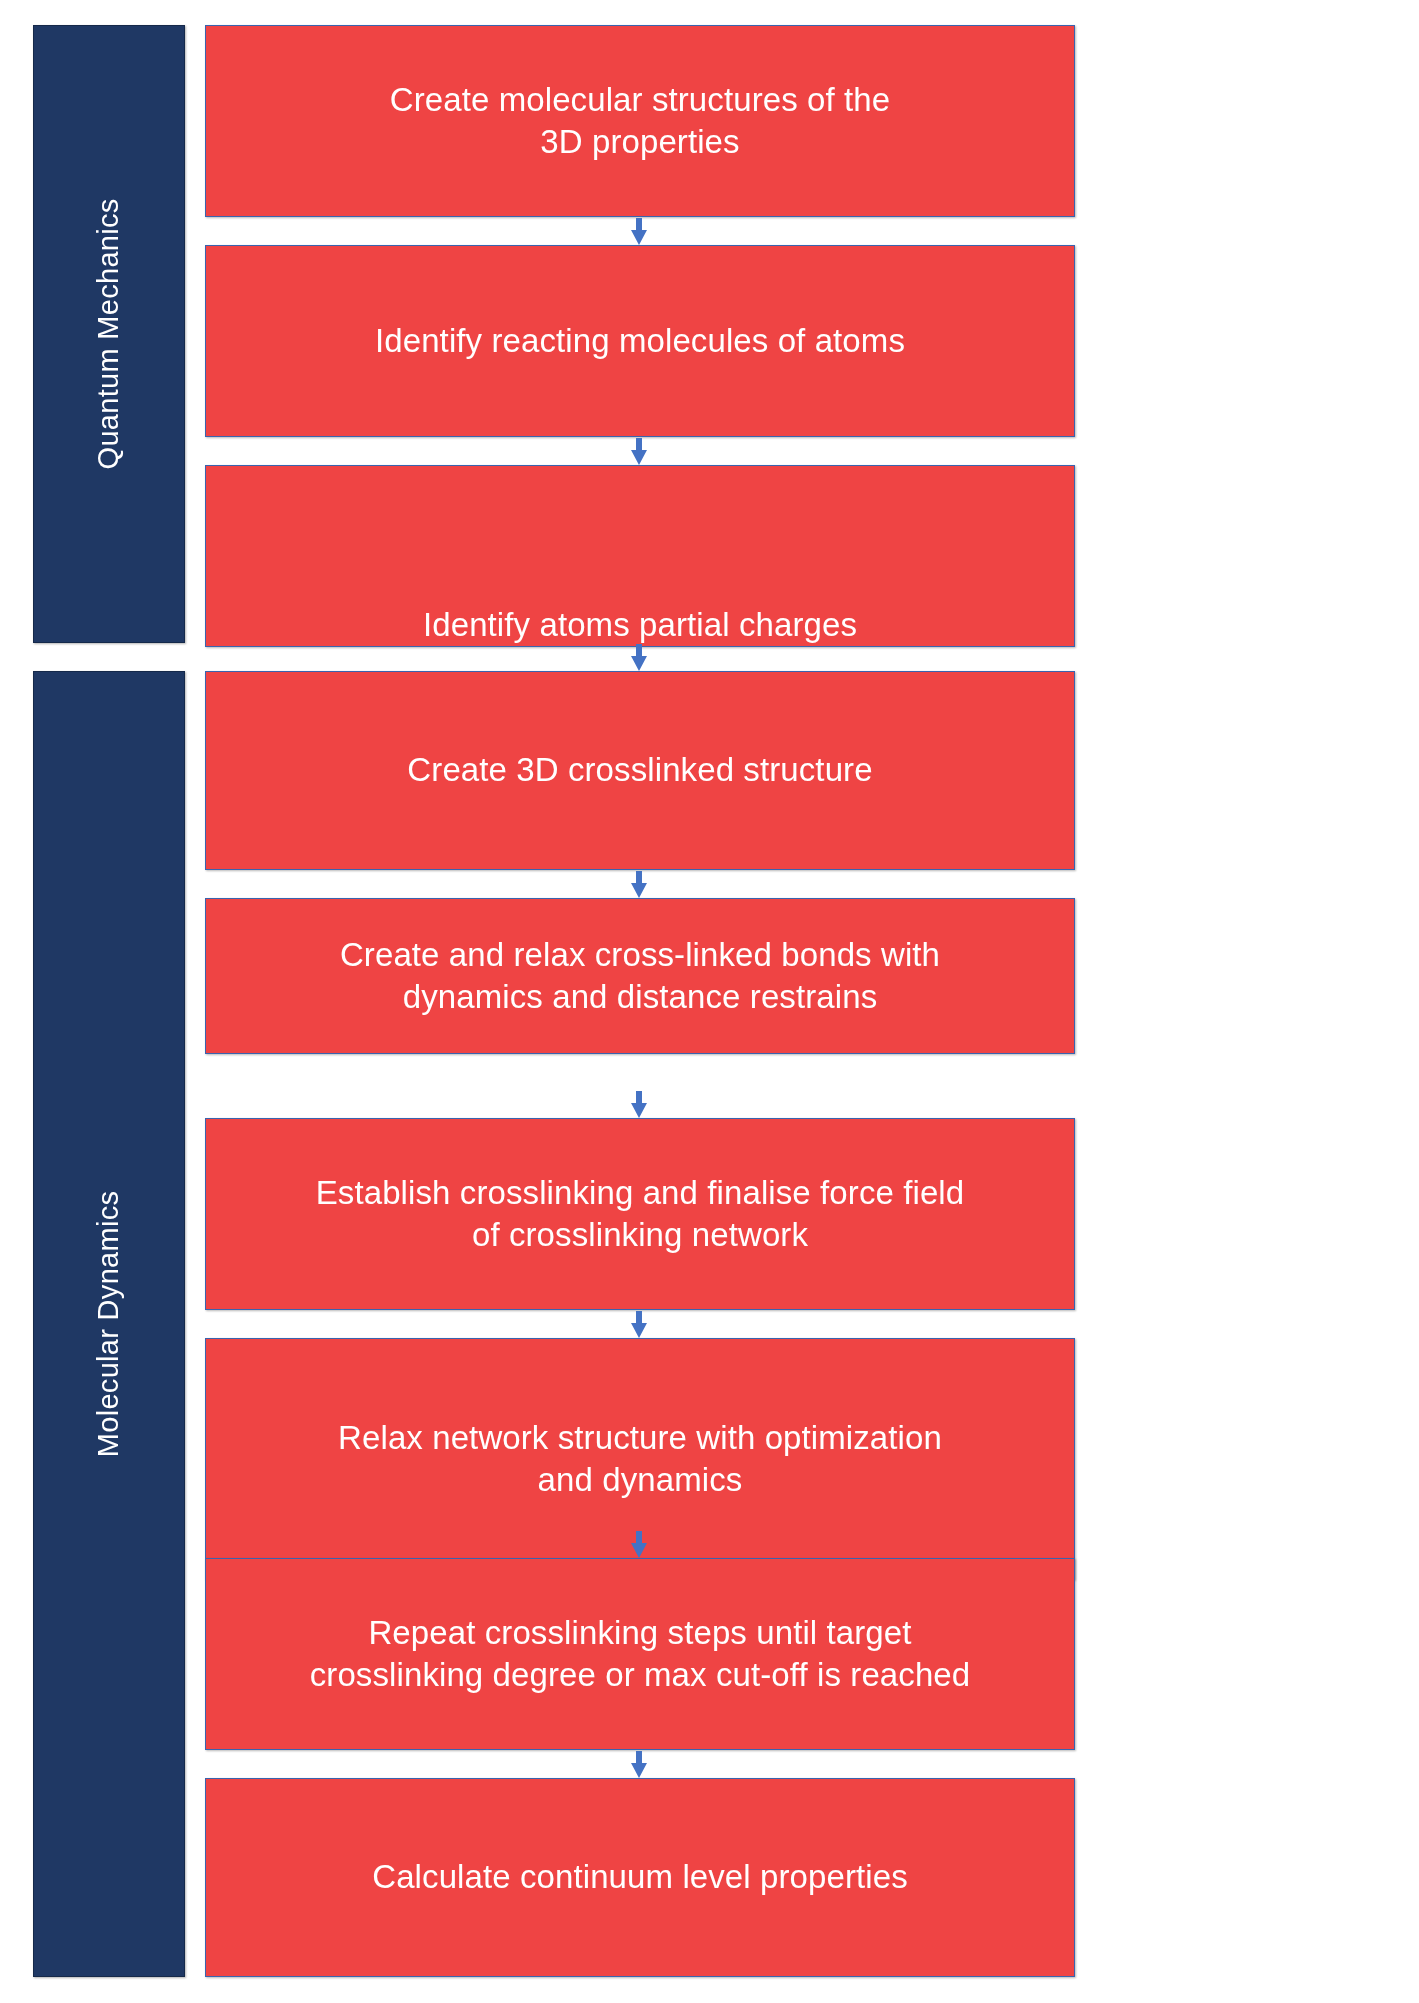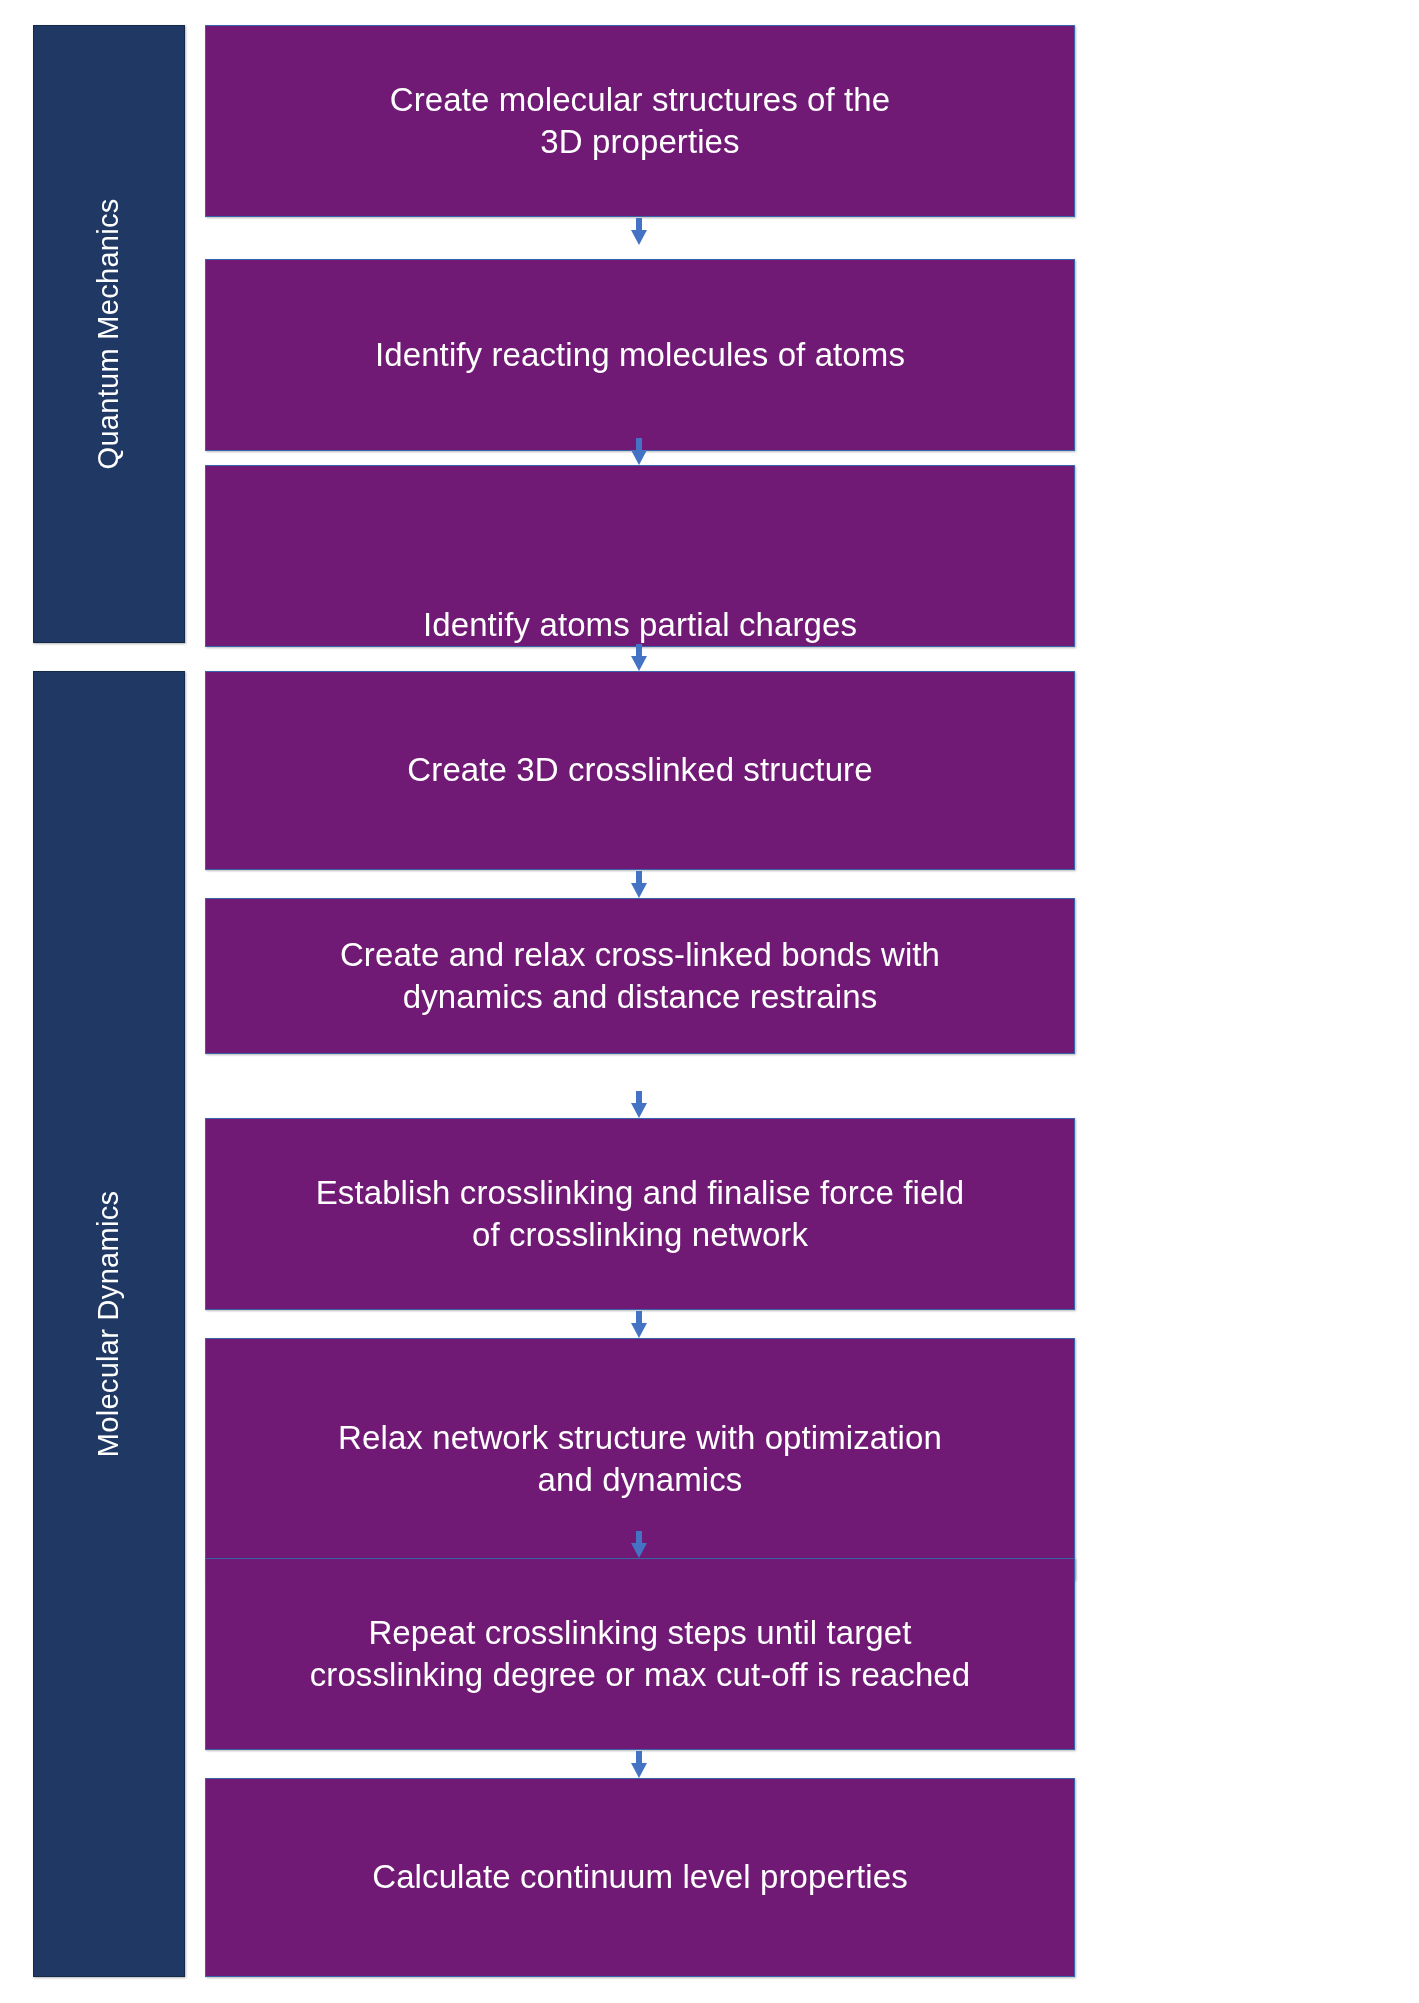--- a/index.html
+++ b/index.html
@@ -51,21 +51,21 @@
   #cat-molecular {
     top: 529px;
     height: 1446px;
   }
 
   
   .process-box {
     position: absolute;
     left: 205px;
     width: 870px;
-    background: #701a75;
+    background: #ef4444;
     box-sizing: border-box;
     border: 1px solid #3a63ae;
     box-shadow: 1px 1px 2px rgba(0,0,0,0.28);
     display: flex;
     align-items: center;
     justify-content: center;
     text-align: center;
   }
   .process-box .box-label {
     color: #ffffff;
@@ -105,21 +105,21 @@
     </div>
   </div>
 
   <div class="connector" style="top: 218px; height: 27px;">
     <svg width="20" height="27" viewBox="0 0 20 27" aria-hidden="true">
       <rect x="7" y="0" width="6" height="13" fill="#4472C4"></rect>
       <polygon points="2,12 18,12 10,27" fill="#4472C4"></polygon>
     </svg>
   </div>
 
-  <div class="process-box" style="top: 259px; height: 192px;">
+  <div class="process-box" style="top: 245px; height: 192px;">
     <div class="box-label">
       <span>Identify reacting molecules of atoms</span>
     </div>
   </div>
 
   <div class="connector" style="top: 438px; height: 27px;">
     <svg width="20" height="27" viewBox="0 0 20 27" aria-hidden="true">
       <rect x="7" y="0" width="6" height="13" fill="#4472C4"></rect>
       <polygon points="2,12 18,12 10,27" fill="#4472C4"></polygon>
     </svg>

